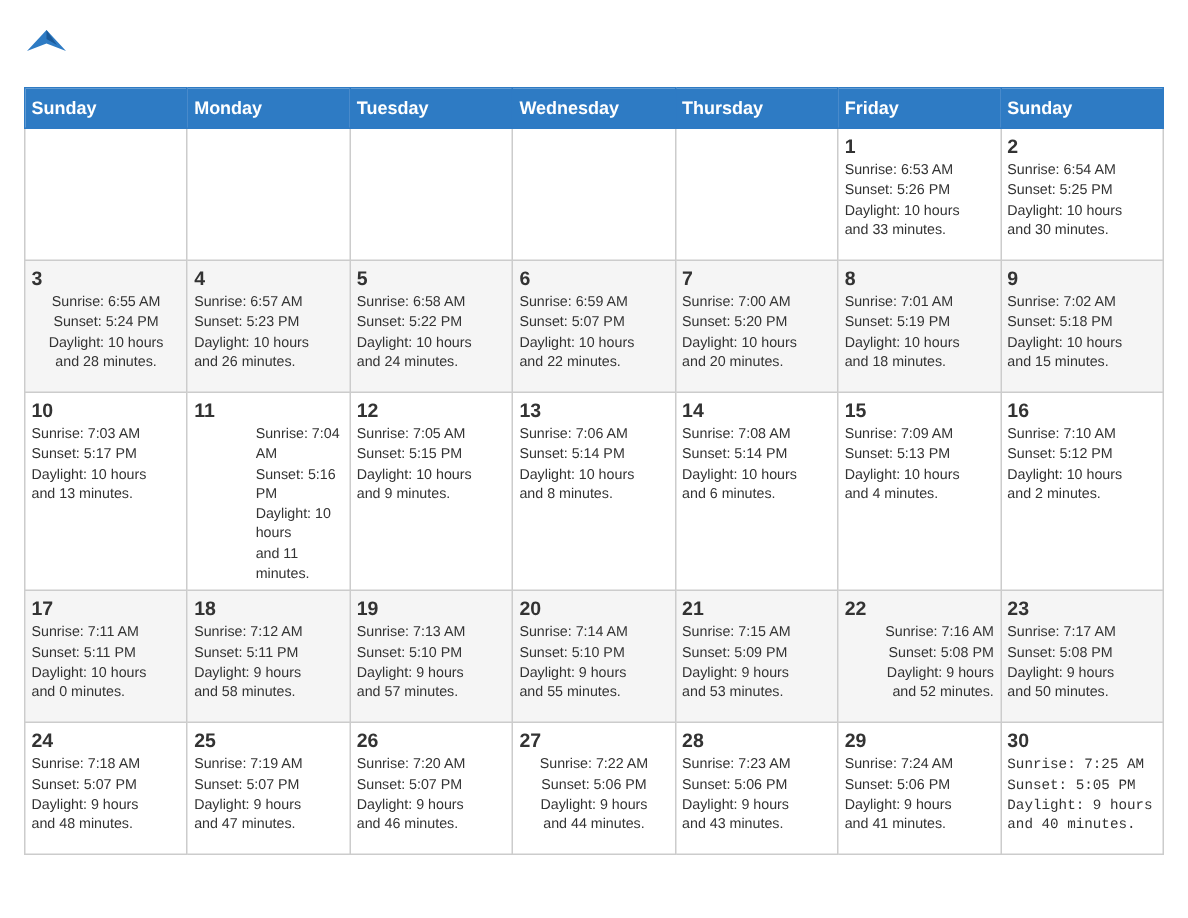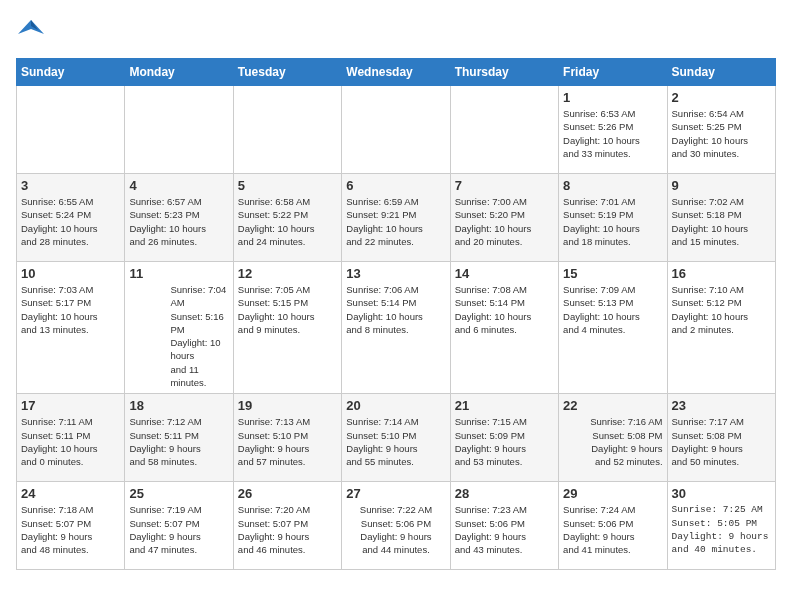--- a/index.html
+++ b/index.html
@@ -140,21 +140,21 @@
           <span class="day-num">2</span>
           <div class="day-info" style="white-space: pre-line;">Sunrise: 6:54 AM
 Sunset: 5:25 PM
 Daylight: 10 hours
 and 30 minutes.</div>
         </td>
       </tr>
       <tr>
         <td>
           <span class="day-num">3</span>
-          <div class="day-info" style="white-space: pre-line;">Sunrise: 6:55 AM
+          <div class="day-info" style="white-space: pre-line; text-align: center;">Sunrise: 6:55 AM
 Sunset: 5:24 PM
 Daylight: 10 hours
 and 28 minutes.</div>
         </td>
         <td>
           <span class="day-num">4</span>
           <div class="day-info" style="white-space: pre-line;">Sunrise: 6:57 AM
 Sunset: 5:23 PM
 Daylight: 10 hours
 and 26 minutes.</div>
@@ -162,21 +162,21 @@
         <td>
           <span class="day-num">5</span>
           <div class="day-info" style="white-space: pre-line;">Sunrise: 6:58 AM
 Sunset: 5:22 PM
 Daylight: 10 hours
 and 24 minutes.</div>
         </td>
         <td>
           <span class="day-num">6</span>
           <div class="day-info" style="white-space: pre-line;">Sunrise: 6:59 AM
-Sunset: 9:21 PM
+Sunset: 5:07 PM
 Daylight: 10 hours
 and 22 minutes.</div>
         </td>
         <td>
           <span class="day-num">7</span>
           <div class="day-info" style="white-space: pre-line;">Sunrise: 7:00 AM
 Sunset: 5:20 PM
 Daylight: 10 hours
 and 20 minutes.</div>
         </td>

